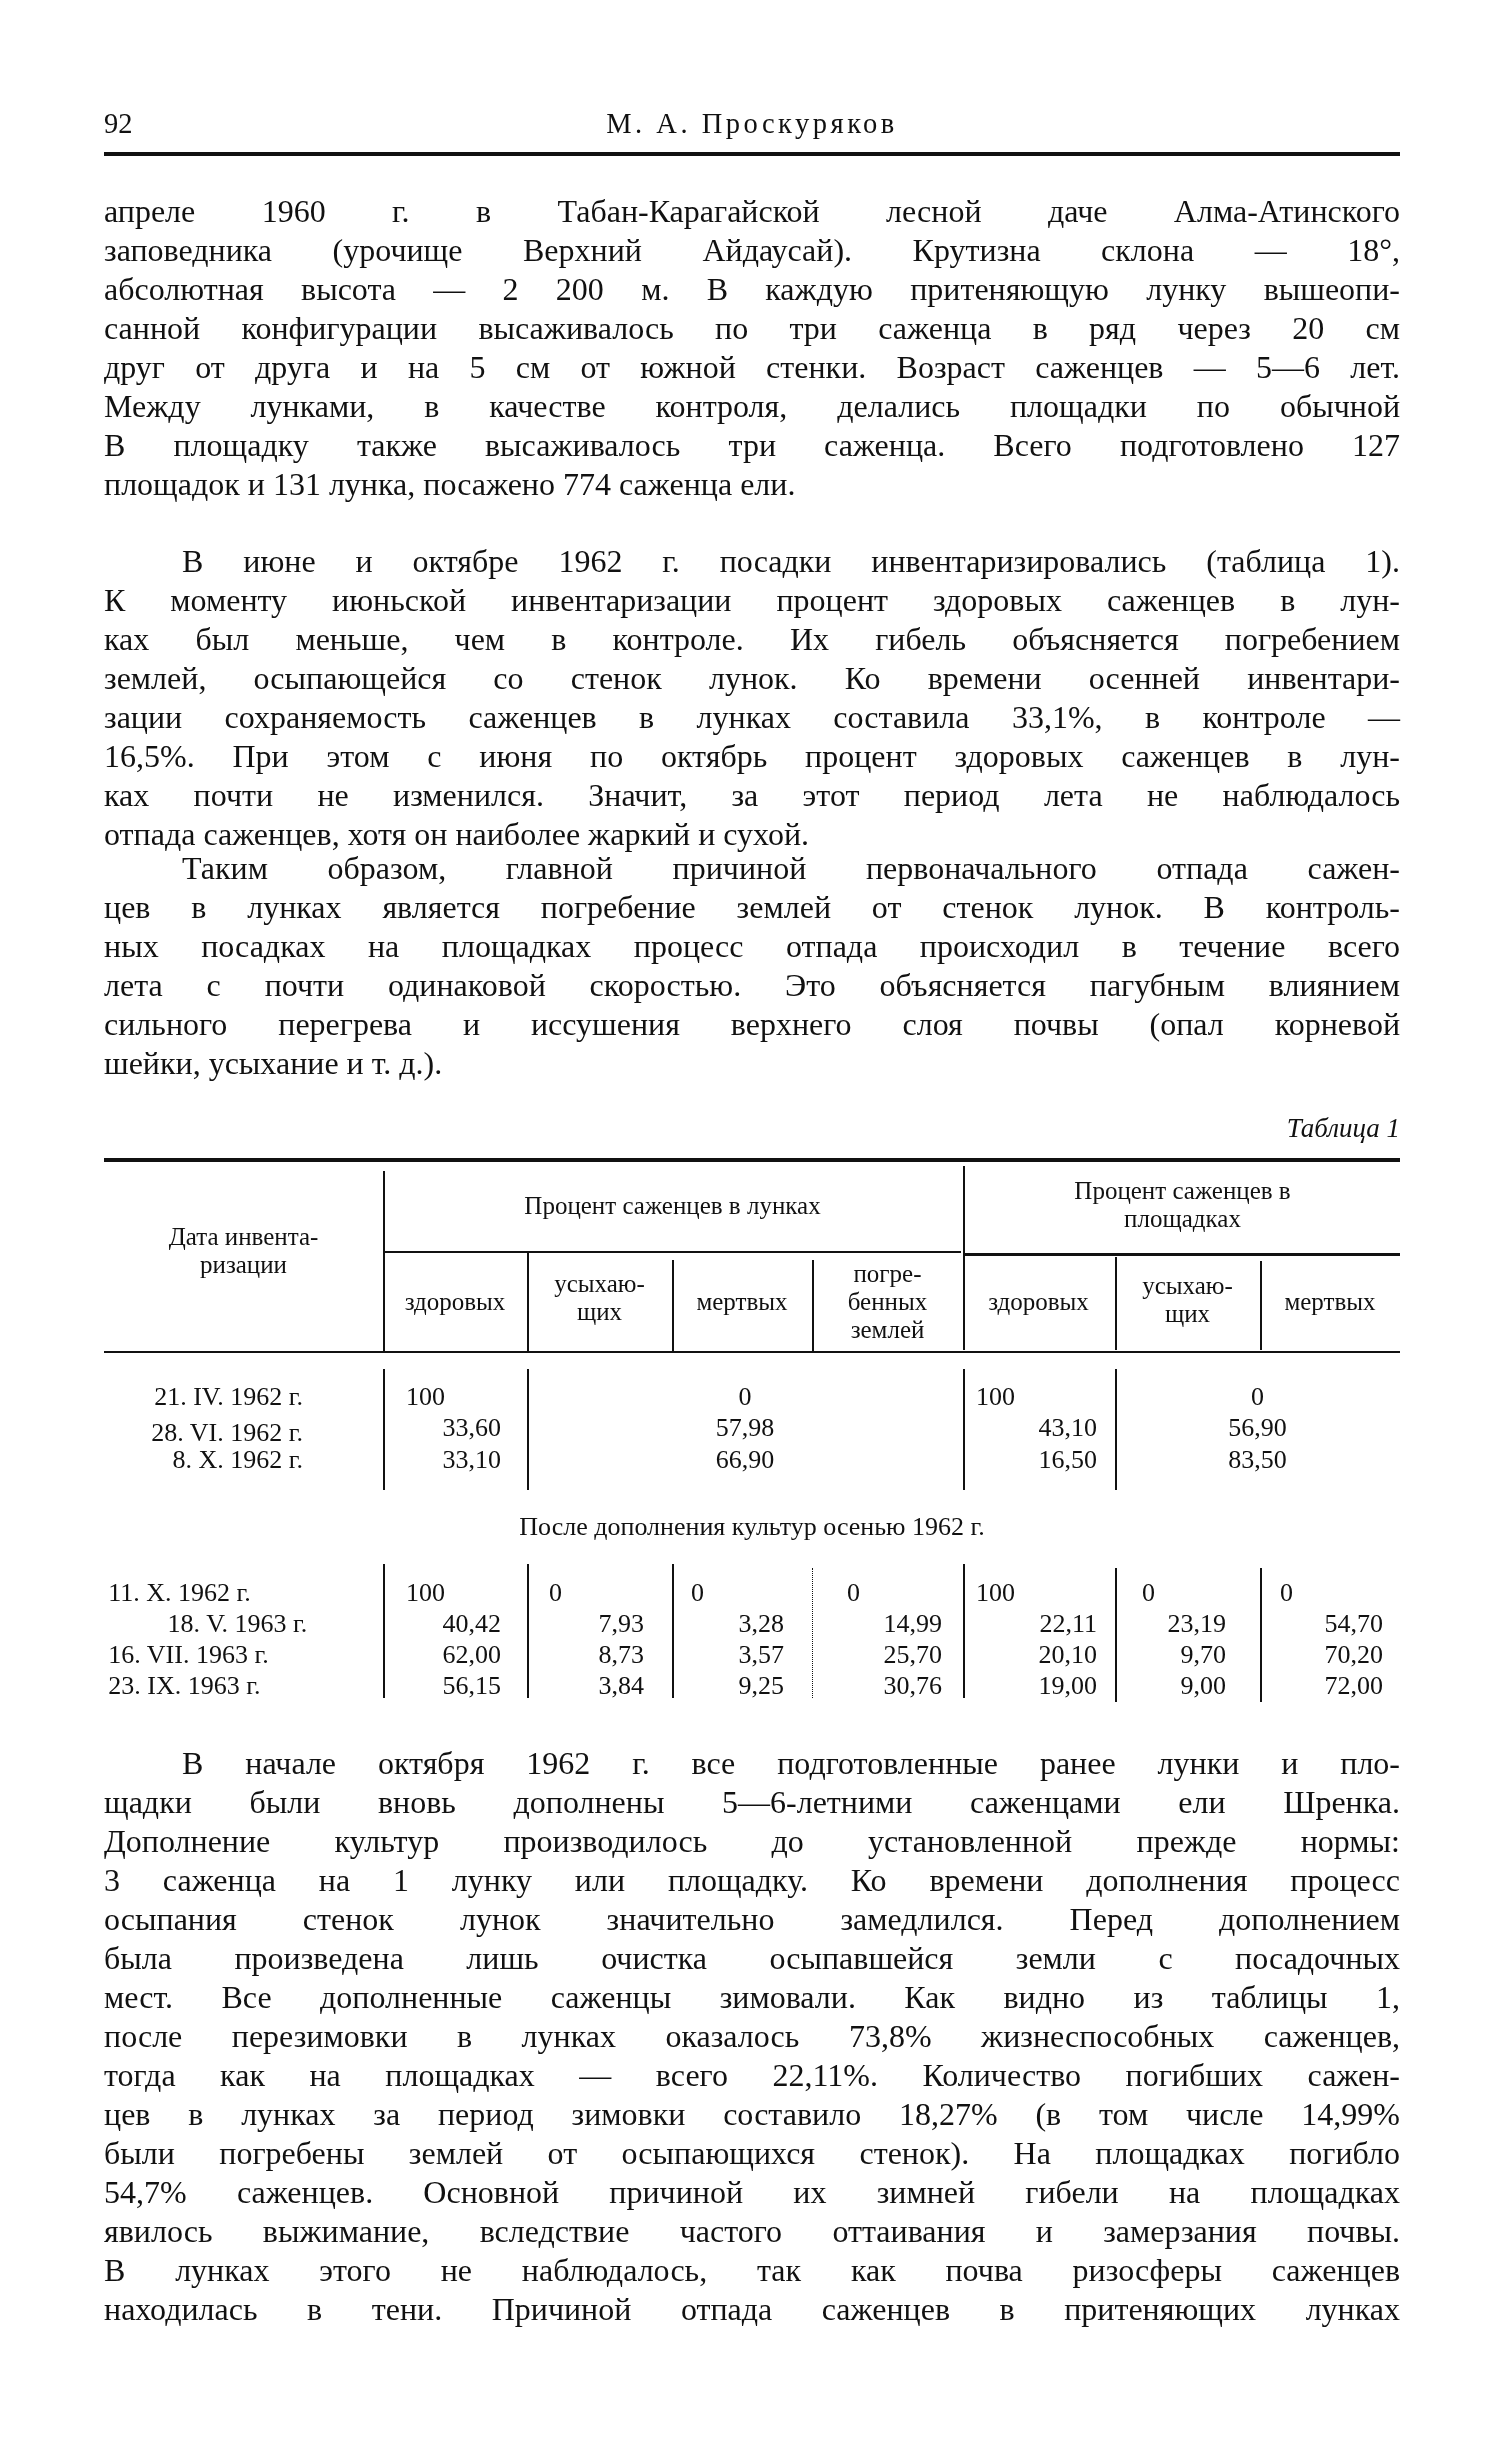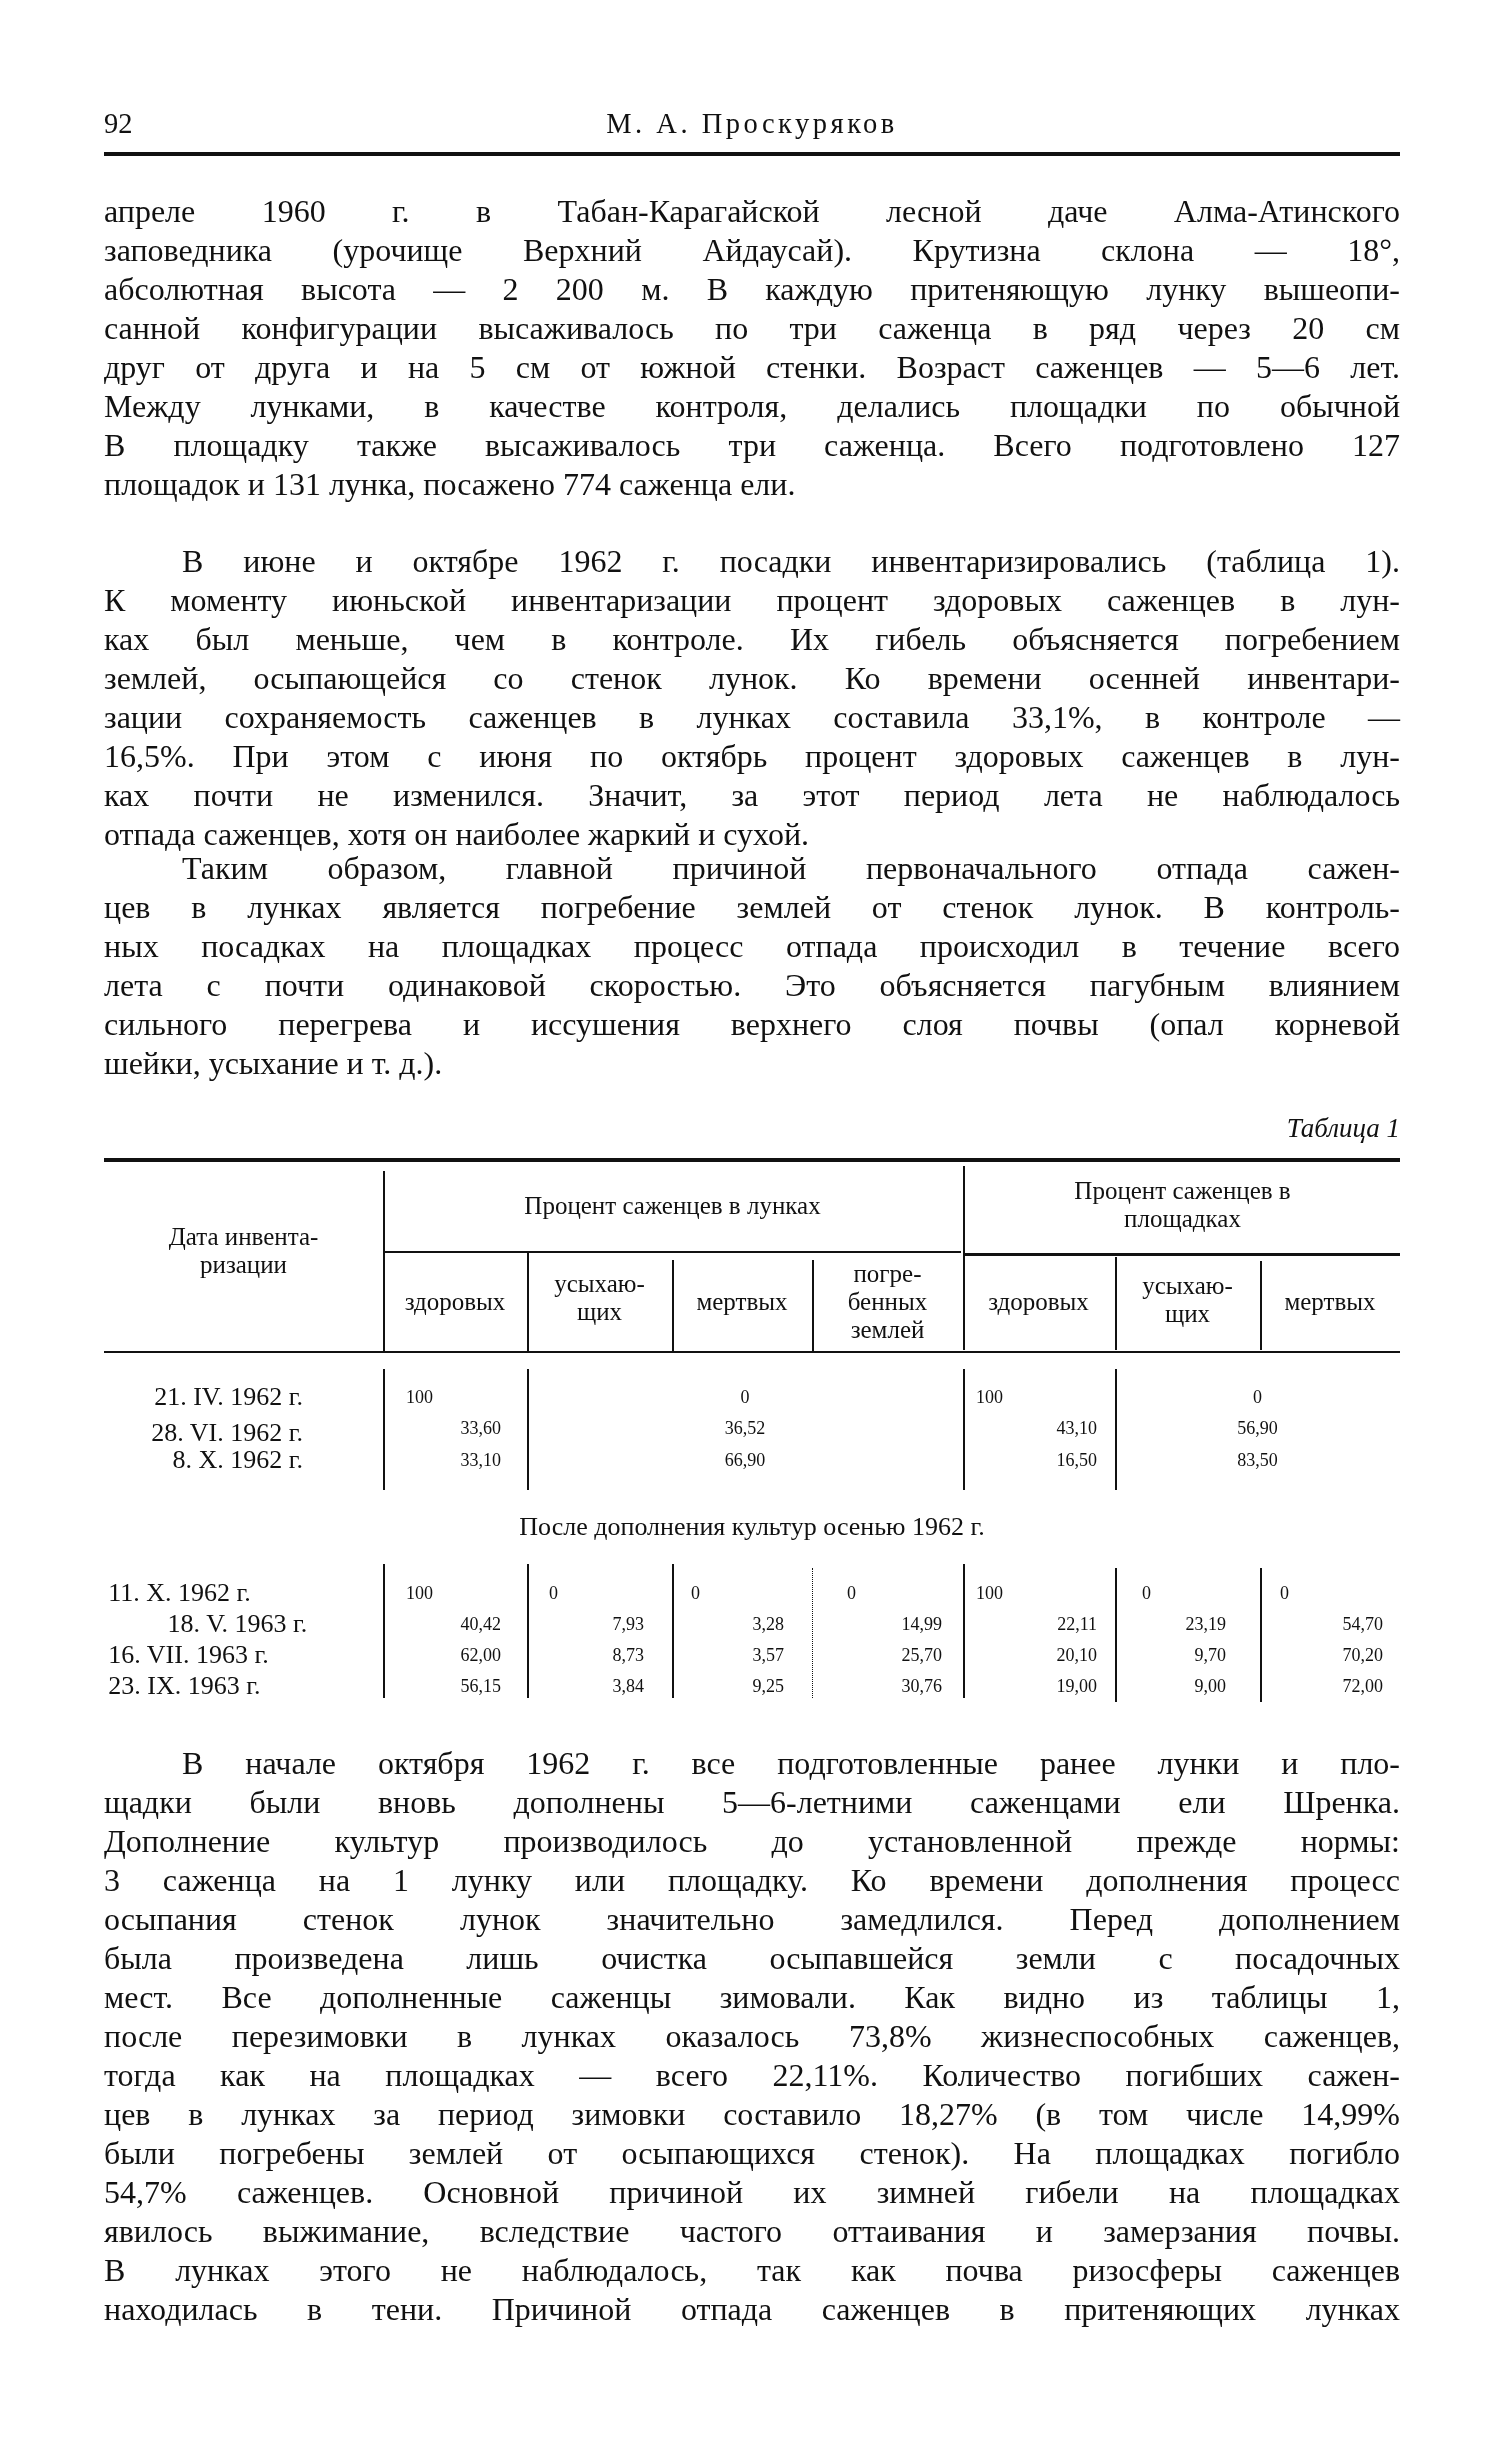--- a/index.html
+++ b/index.html
@@ -17,21 +17,21 @@
     font-size: 32px; line-height: 39px; text-align: justify; text-align-last: left;
     margin: 0;
   }
   .line { display: block; text-align: justify; text-align-last: justify; white-space: nowrap; }
   .line.last { text-align-last: left; }
 
   .table-label { position: absolute; right: 94px; top: 1113px; font-style: italic; font-size: 27px; }
   .t-rule { position: absolute; background: #111; }
   .vrule { position: absolute; width: 1.7px; background: #111; }
   .cell { position: absolute; font-size: 25px; line-height: 28px; text-align: center; }
-  .num { position: absolute; font-size: 18px; line-height: 30px; text-align: right; }
+  .num { position: absolute; font-size: 26px; line-height: 30px; text-align: right; }
   .date { position: absolute; font-size: 26px; line-height: 30px; text-align: right; }
   .subhead { position: absolute; left: 104px; width: 1296px; top: 1512px; text-align: center; font-size: 26px; }
 </style>
 </head>
 <body>
 
 <div class="header">
   <span class="page-num">92</span>
   <div class="running-title">М. А. Проскуряков</div>
 </div>
@@ -121,21 +121,21 @@
 <div>
   <div class="date" style="left:104px; width:199px; top:1382px;">21. IV. 1962 г.</div>
   <div class="num" style="left:406px; width:52px; top:1382px; text-align:left;">100</div>
   <div class="num" style="left:527px; width:436px; top:1382px; text-align:center;">0</div>
   <div class="num" style="left:976px; width:52px; top:1382px; text-align:left;">100</div>
   <div class="num" style="left:1115px; width:285px; top:1382px; text-align:center;">0</div>
 </div>
 <div>
   <div class="date" style="left:104px; width:199px; top:1418px;">28. VI. 1962 г.</div>
   <div class="num" style="left:380px; width:121px; top:1413px;">33,60</div>
-  <div class="num" style="left:527px; width:436px; top:1413px; text-align:center;">36,52</div>
+  <div class="num" style="left:527px; width:436px; top:1413px; text-align:center;">57,98</div>
   <div class="num" style="left:959px; width:138px; top:1413px;">43,10</div>
   <div class="num" style="left:1115px; width:285px; top:1413px; text-align:center;">56,90</div>
 </div>
 <div>
   <div class="date" style="left:104px; width:199px; top:1445px;">8. X. 1962 г.</div>
   <div class="num" style="left:380px; width:121px; top:1445px;">33,10</div>
   <div class="num" style="left:527px; width:436px; top:1445px; text-align:center;">66,90</div>
   <div class="num" style="left:959px; width:138px; top:1445px;">16,50</div>
   <div class="num" style="left:1115px; width:285px; top:1445px; text-align:center;">83,50</div>
 </div>

